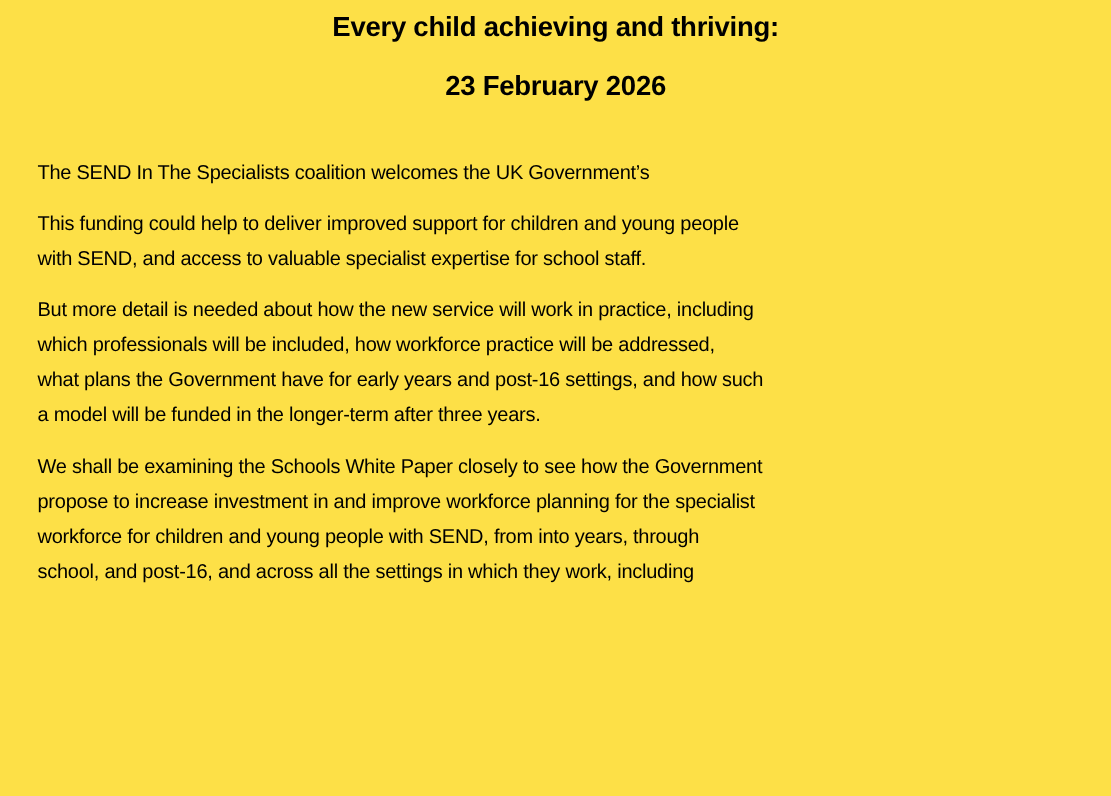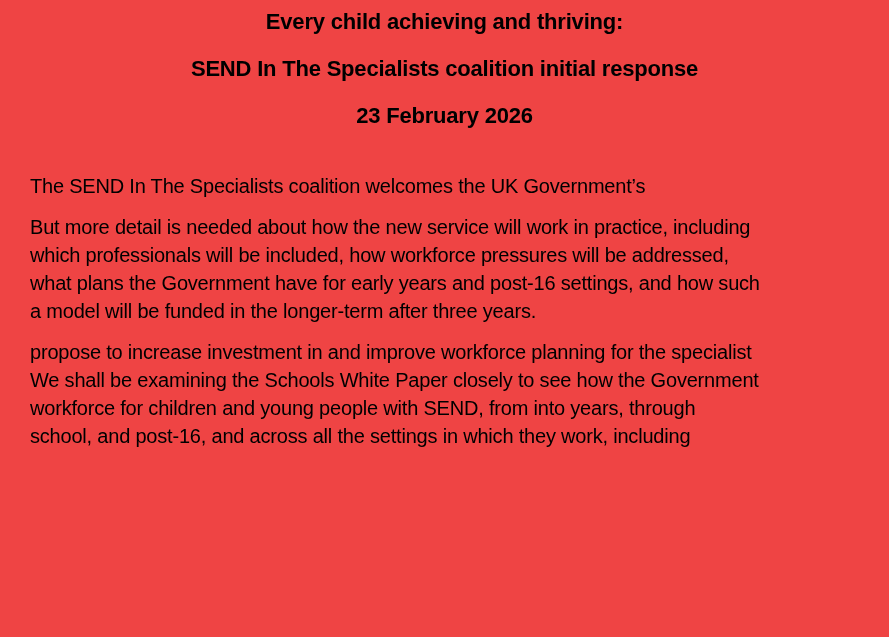--- a/index.html
+++ b/index.html
@@ -1,75 +1,78 @@
 <!DOCTYPE html>
 <html><head>
 <meta charset="utf-8">
 <style>
   * { margin: 0; padding: 0; box-sizing: border-box; }
   html, body { background: #ffffff; }
   .page {
     position: relative;
     width: 889px;
     height: 637px;
-    background: #ef4444;
+    background: #fde047;
     color: #000000;
     font-family: "Liberation Sans", sans-serif;
     overflow: hidden;
   }
   .doc-header {
     padding-top: 9px;
     text-align: center;
     font-weight: bold;
     font-size: 22px;
     letter-spacing: -0.2px;
   }
   .heading-line {
     line-height: 26px;
     margin-bottom: 21px;
     white-space: nowrap;
   }
   .doc-body {
     padding-left: 30px;
     padding-right: 22px;
-    font-size: 20px;
+    font-size: 16px;
     line-height: 28px;
     letter-spacing: -0.2px;
   }
   .paragraph { margin-bottom: 13px; }
   .paragraph:first-child { margin-top: 43px; }
   .para-line { white-space: nowrap; }
 </style>
 </head>
 <body>
 
 <div class="page">
 
   <div class="doc-header">
     <div class="heading-line">Every child achieving and thriving:</div>
-    <div class="heading-line">SEND In The Specialists coalition initial response</div>
     <div class="heading-line">23 February 2026</div>
   </div>
 
   <div class="doc-body">
 
     <div class="paragraph">
       <div class="para-line">The SEND In The Specialists coalition welcomes the UK Government’s</div>
     </div>
 
+    <div class="paragraph">
+      <div class="para-line">This funding could help to deliver improved support for children and young people</div>
+      <div class="para-line">with SEND, and access to valuable specialist expertise for school staff.</div>
+    </div>
 
     <div class="paragraph">
       <div class="para-line">But more detail is needed about how the new service will work in practice, including</div>
-      <div class="para-line">which professionals will be included, how workforce pressures will be addressed,</div>
+      <div class="para-line">which professionals will be included, how workforce practice will be addressed,</div>
       <div class="para-line">what plans the Government have for early years and post-16 settings, and how such</div>
       <div class="para-line">a model will be funded in the longer-term after three years.</div>
     </div>
 
     <div class="paragraph">
+      <div class="para-line">We shall be examining the Schools White Paper closely to see how the Government</div>
       <div class="para-line">propose to increase investment in and improve workforce planning for the specialist</div>
-      <div class="para-line">We shall be examining the Schools White Paper closely to see how the Government</div>
       <div class="para-line">workforce for children and young people with SEND, from into years, through</div>
       <div class="para-line">school, and post-16, and across all the settings in which they work, including</div>
     </div>
 
   </div>
 
 </div>
 
 </body></html>

